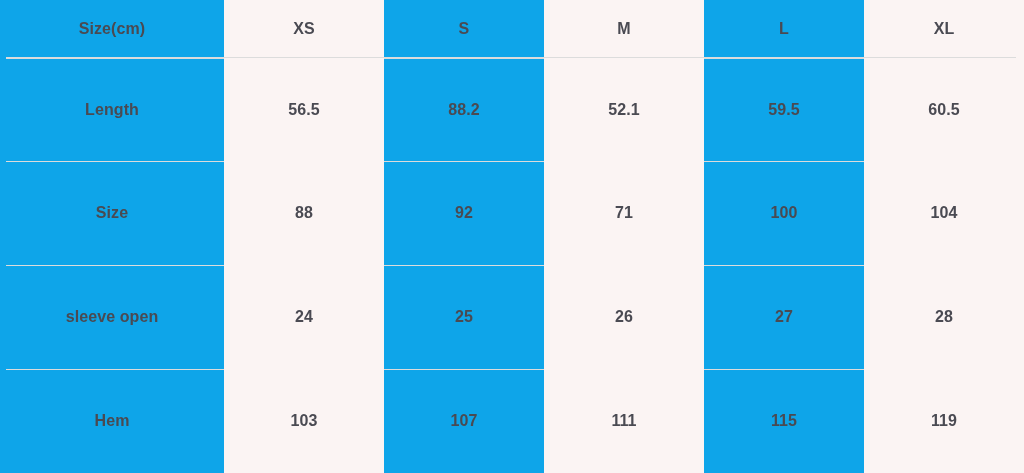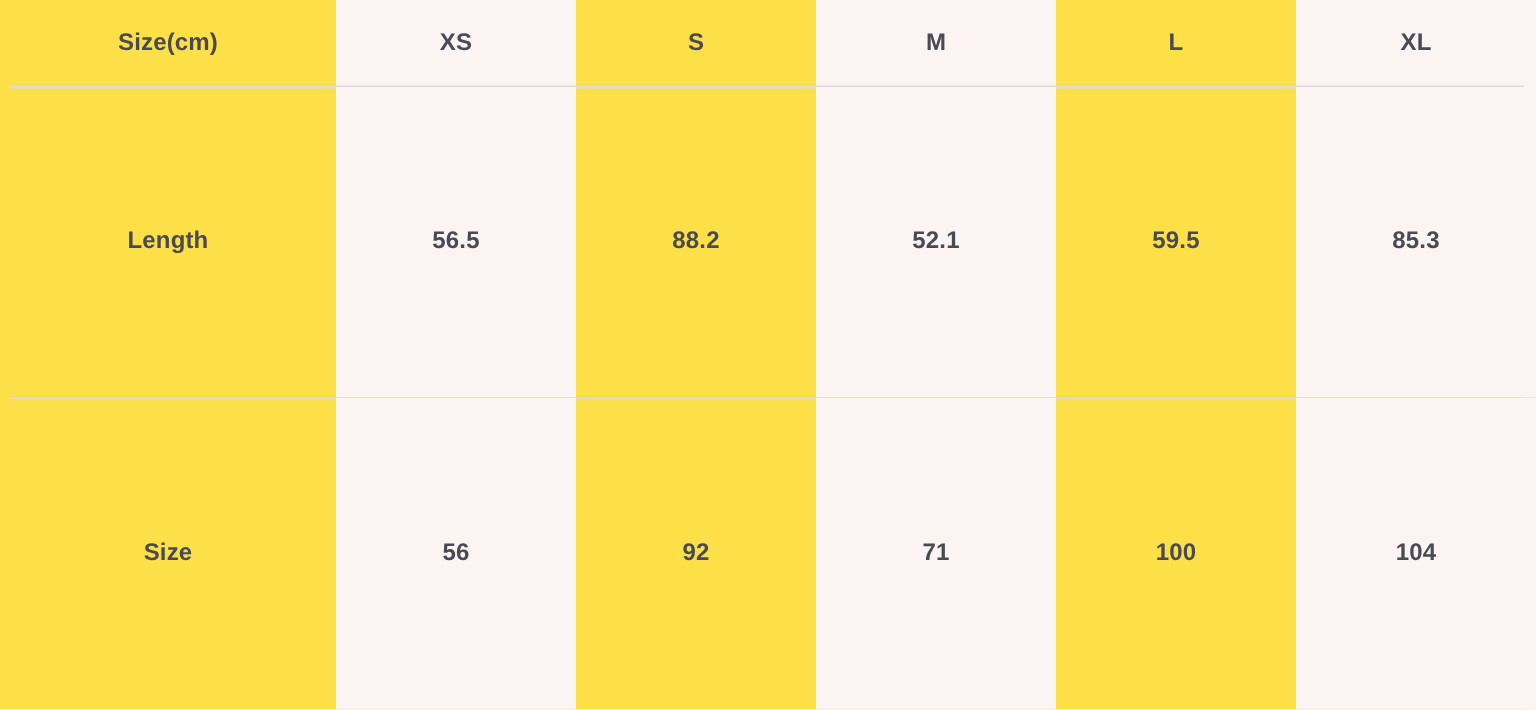--- a/index.html
+++ b/index.html
@@ -11,21 +11,21 @@
     width: 1024px;
     height: 473px;
     font-family: "Liberation Sans", sans-serif;
     overflow: hidden;
   }
 
   .size-chart-wrap {
     position: relative;
     width: 1024px;
     height: 473px;
-    background: #fde047;
+    background: #0ea5e9;
   }
 
   table.size-table {
     border-collapse: collapse;
     table-layout: fixed;
     width: 1024px;
     height: 473px;
   }
 
   table.size-table col.label-col { width: 224px; }
@@ -103,25 +103,41 @@
         <th class="tinted">XL</th>
       </tr>
     </thead>
     <tbody>
       <tr>
         <td class="label-cell">Length</td>
         <td class="tinted">56.5</td>
         <td>88.2</td>
         <td class="tinted">52.1</td>
         <td>59.5</td>
-        <td class="tinted">85.3</td>
+        <td class="tinted">60.5</td>
       </tr>
       <tr>
         <td class="label-cell">Size</td>
-        <td class="tinted">56</td>
+        <td class="tinted">88</td>
         <td>92</td>
         <td class="tinted">71</td>
         <td>100</td>
         <td class="tinted">104</td>
+      </tr>
+      <tr>
+        <td class="label-cell">sleeve open</td>
+        <td class="tinted">24</td>
+        <td>25</td>
+        <td class="tinted">26</td>
+        <td>27</td>
+        <td class="tinted">28</td>
+      </tr>
+      <tr>
+        <td class="label-cell">Hem</td>
+        <td class="tinted">103</td>
+        <td>107</td>
+        <td class="tinted">111</td>
+        <td>115</td>
+        <td class="tinted">119</td>
       </tr>
     </tbody>
   </table>
 </div>
 
 </body></html>

